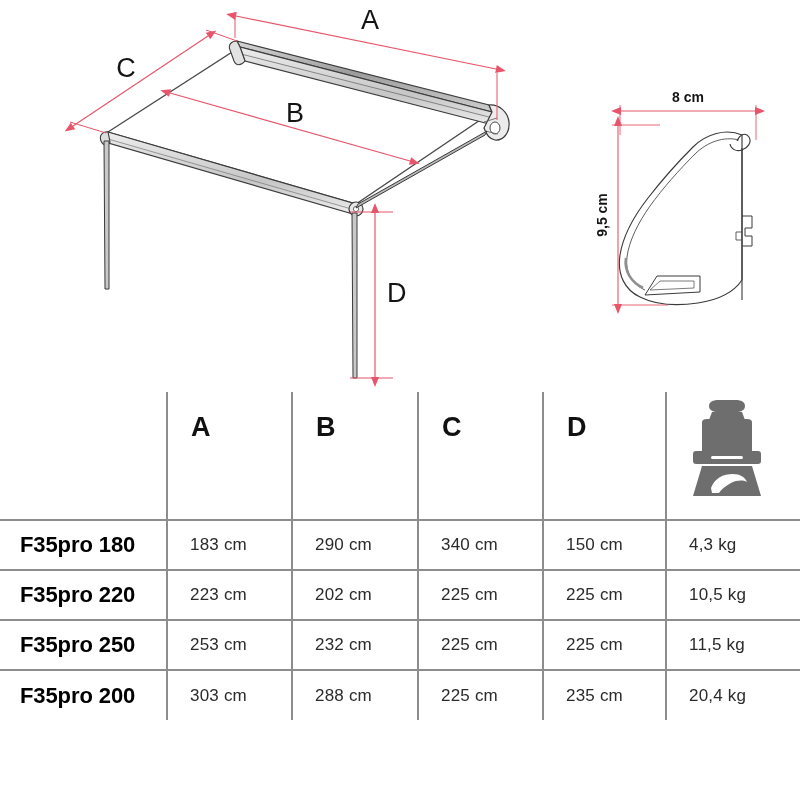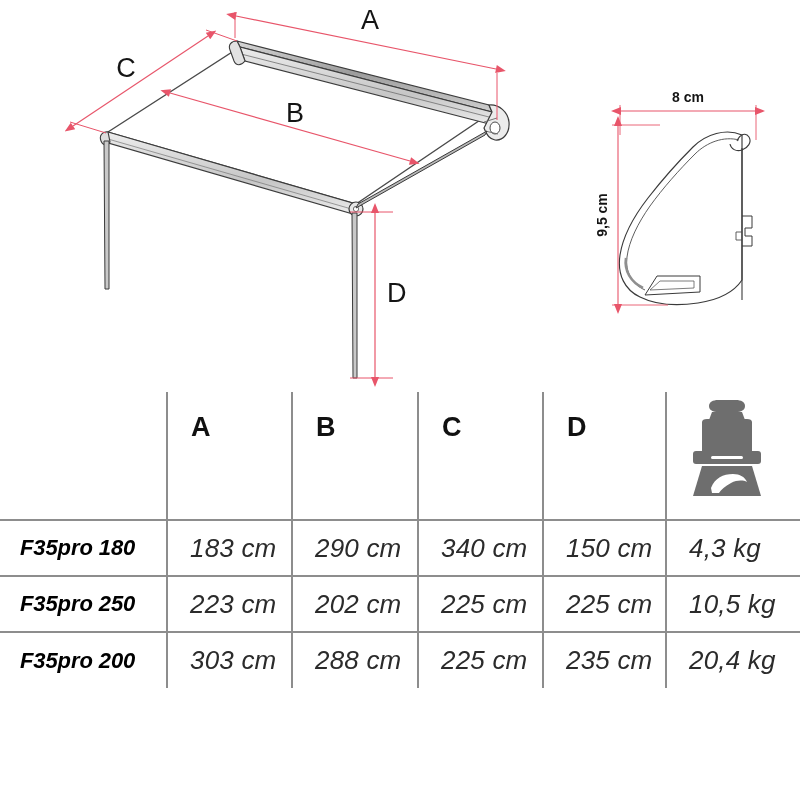--- a/index.html
+++ b/index.html
@@ -98,25 +98,25 @@
   }
   .weight-icon-cell {
     position: relative;
   }
   .weight-icon-wrap {
     display: block;
     padding: 8px 0 0 18px;
   }
 
   
-  tr.data-row { height: 56px; font-style: italic; }
+  tr.data-row { height: 50px; }
   tr.data-row td {
     border-left: 2px solid #8d8d8d;
     border-bottom: 2px solid #8d8d8d;
-    font-size: 26px;
+    font-size: 17px;
     color: #2b2b2b;
     padding-left: 22px;
     letter-spacing: 0.2px;
   }
   tr.data-row td.model-cell {
     border-left: none;
     font-weight: 700;
     color: #000000;
     font-size: 22px;
     padding-left: 20px;
@@ -303,26 +303,34 @@
       <tbody>
         <tr class="data-row">
           <td class="model-cell">F35pro 180</td>
           <td>183 cm</td>
           <td>290 cm</td>
           <td>340 cm</td>
           <td>150 cm</td>
           <td>4,3 kg</td>
         </tr>
         <tr class="data-row">
-          <td class="model-cell">F35pro 250</td>
+          <td class="model-cell">F35pro 220</td>
           <td>223 cm</td>
           <td>202 cm</td>
           <td>225 cm</td>
           <td>225 cm</td>
           <td>10,5 kg</td>
+        </tr>
+        <tr class="data-row">
+          <td class="model-cell">F35pro 250</td>
+          <td>253 cm</td>
+          <td>232 cm</td>
+          <td>225 cm</td>
+          <td>225 cm</td>
+          <td>11,5 kg</td>
         </tr>
         <tr class="data-row">
           <td class="model-cell">F35pro 200</td>
           <td>303 cm</td>
           <td>288 cm</td>
           <td>225 cm</td>
           <td>235 cm</td>
           <td>20,4 kg</td>
         </tr>
       </tbody>

